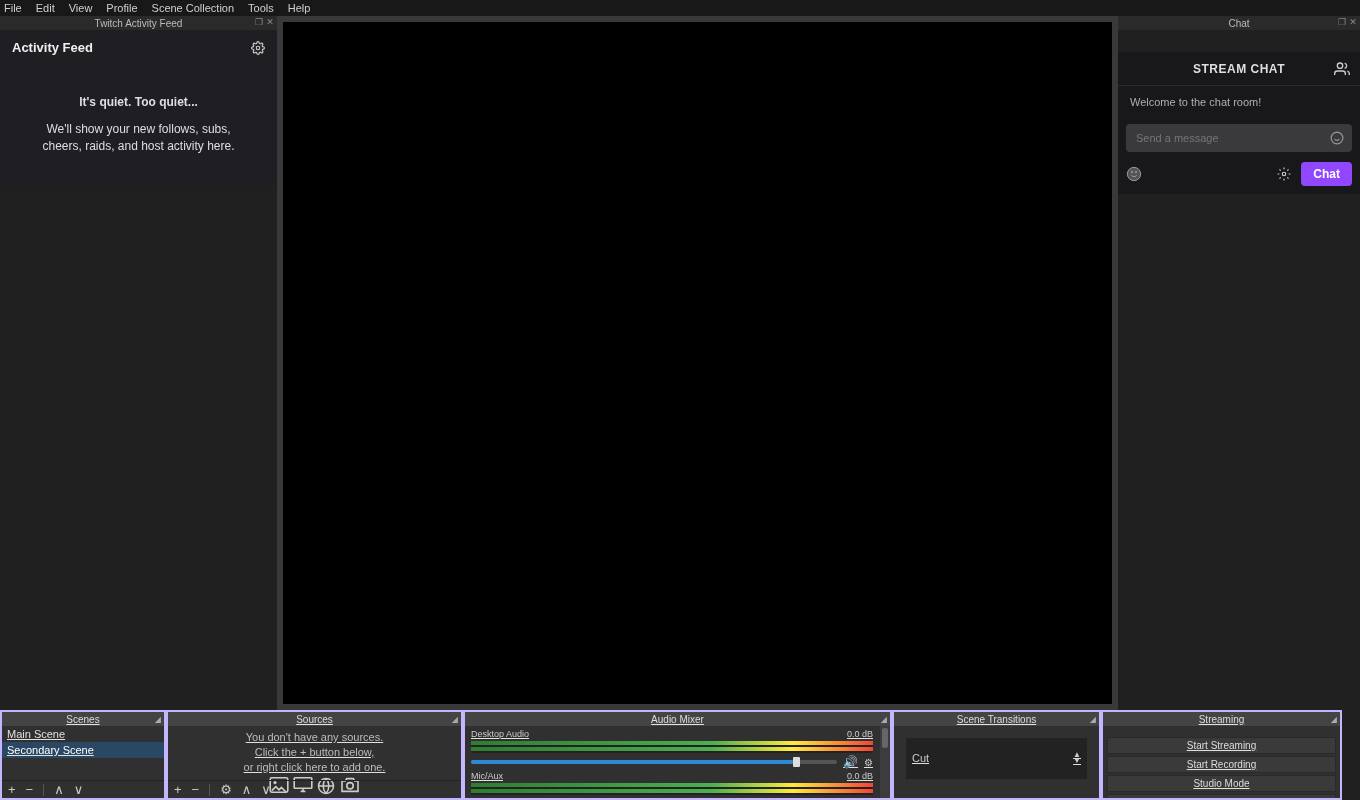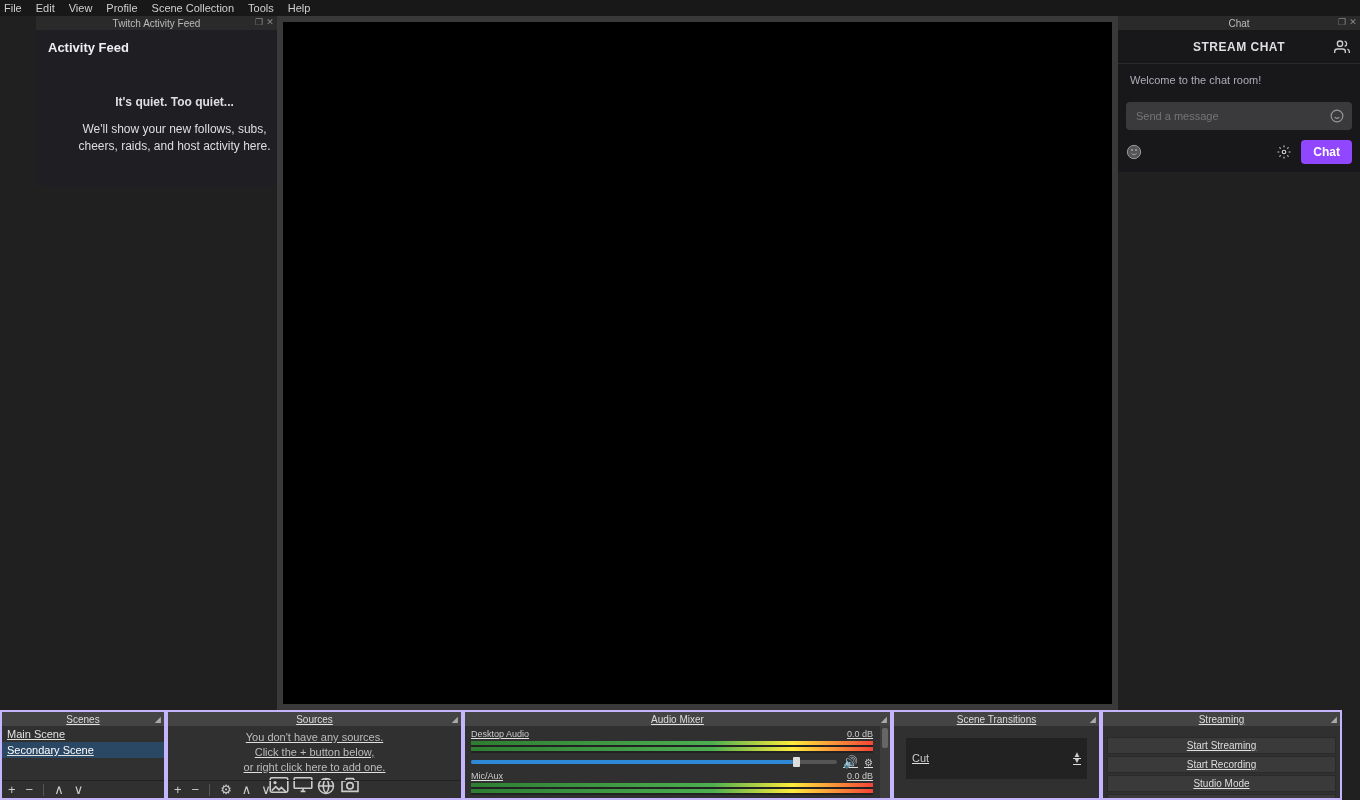--- a/index.html
+++ b/index.html
@@ -23,21 +23,21 @@
 .activity-head { display:flex; align-items:center; justify-content:space-between; padding:10px 12px; font-size:13px; font-weight:600; color:#efeff1; }
 .activity-body { text-align:center; padding:30px 28px; color:#dedee3; }
 .activity-body h3 { font-size:12px; font-weight:700; margin-bottom:12px; }
 .activity-body p { font-size:12px; line-height:1.45; }
 
 
 .preview-wrap { flex:1; background:#393939; display:flex; justify-content:center; align-items:flex-start; padding:6px; }
 .preview { width:100%; height:100%; background:#000; }
 
 
-.chat-panel { width:242px; background:#18181b; display:flex; flex-direction:column; }
+.chat-panel { width:242px; background:#18181b; display:flex; flex-direction:column;margin-top:8px; }
 .chat-head { height:34px; display:flex; align-items:center; justify-content:center; font-size:12px; font-weight:700; letter-spacing:.5px; color:#dedee3; border-bottom:1px solid #2a2a2d; position:relative; }
 .chat-head .people-icon { position:absolute; right:10px; }
 .chat-body { flex:1; padding:10px 12px; font-size:11px; color:#adadb8; }
 .chat-input-row { padding:6px 8px; }
 .chat-input { width:100%; background:#3a3a3d; border:none; border-radius:4px; padding:8px 30px 8px 10px; color:#ccc; font-size:11px; position:relative; }
 .chat-input-wrap { position:relative; }
 .chat-input-wrap .emoji-right { position:absolute; right:8px; top:50%; transform:translateY(-50%); color:#aaa; }
 .chat-footer { display:flex; align-items:center; justify-content:space-between; padding:4px 8px 8px; }
 .chat-btn { background:#9147ff; color:#fff; border:none; border-radius:4px; padding:5px 12px; font-size:12px; font-weight:600; cursor:pointer; }
 
@@ -99,21 +99,21 @@
   <span>Edit</span>
   <span>View</span>
   <span>Profile</span>
   <span>Scene Collection</span>
   <span>Tools</span>
   <span>Help</span>
 </div>
 
 <div class="row-top">
 
-  <div class="activity-col" style="width:277px; display:flex; flex-direction:column;padding-left:36px;">
+  <div class="activity-col" style="width:277px; display:flex; flex-direction:column;">
     <div class="dock-title">
       <span>Twitch Activity Feed</span>
       <div class="dock-ctl">
         <span>❐</span>
         <span>✕</span>
       </div>
     </div>
     <div class="activity-panel">
       <div class="activity-head">
         <span>Activity Feed</span>
@@ -131,21 +131,21 @@
           <span>cheers, raids, and host activity here.</span>
         </p>
       </div>
     </div>
   </div>
 
   <div class="preview-wrap">
     <div class="preview"></div>
   </div>
 
-  <div style="width:242px; display:flex; flex-direction:column;">
+  <div style="width:242px; display:flex; flex-direction:column;gap:14px;">
     <div class="dock-title">
       <span>Chat</span>
       <div class="dock-ctl">
         <span>❐</span>
         <span>✕</span>
       </div>
     </div>
     <div class="chat-panel">
       <div class="chat-head">
         <span>STREAM CHAT</span>

